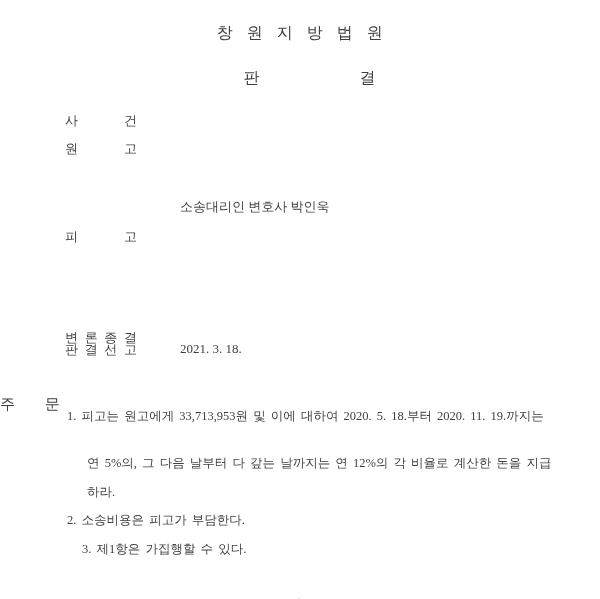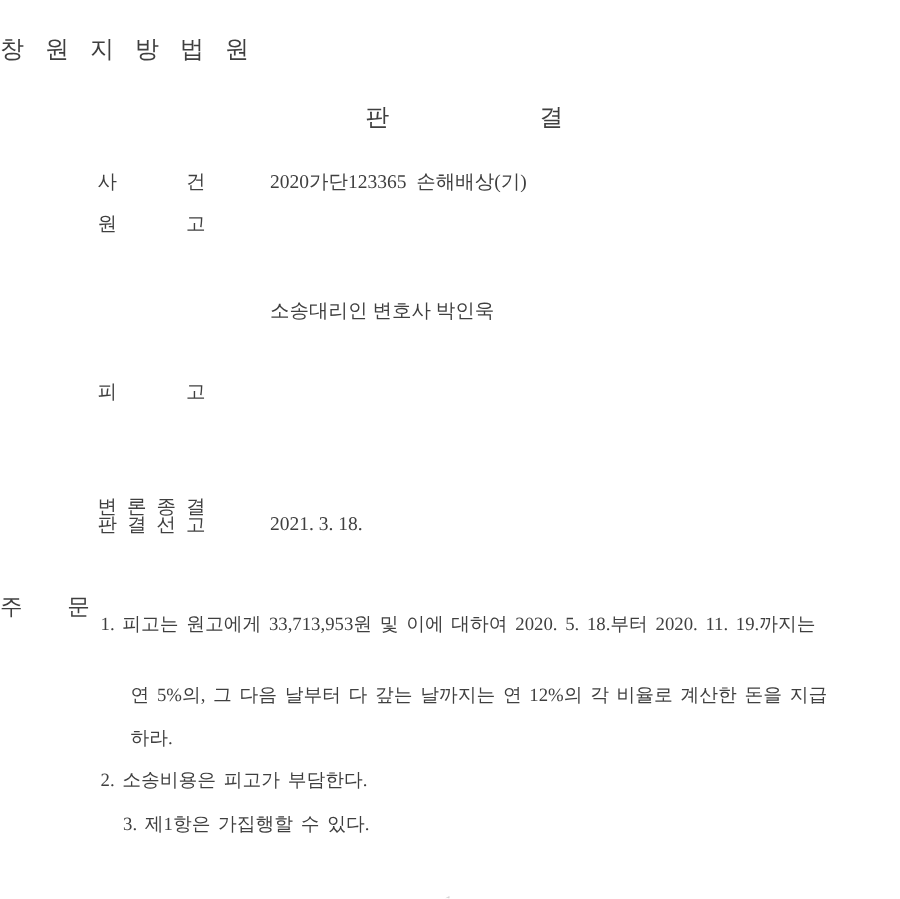--- a/index.html
+++ b/index.html
@@ -8,21 +8,21 @@
     width: 600px;
     height: 599px;
     background: #ffffff;
     color: #3f3f3f;
     font-family: "Liberation Serif", "DejaVu Serif", serif;
     overflow: hidden;
   }
   .court-name {
     position: absolute;
     top: 23px; left: 0; right: 0;
-    text-align: left;
+    text-align: center;
     font-size: 16px;
     word-spacing: 9px;
     letter-spacing: 0.5px;
     white-space: nowrap;
   }
   .doc-type {
     position: absolute;
     top: 68px; left: 0; right: 0;
     padding-left: 19px;
     text-align: center;
@@ -41,21 +41,21 @@
   }
   .field-value {
     position: absolute;
     left: 180px;
     font-size: 13px;
     white-space: pre;
   }
   .row-case   { top: 112px; }
   .row-plaintiff { top: 140px; }
   .row-attorney  { top: 198px; }
-  .row-defendant { top: 228px; margin-top: 24px; }
+  .row-defendant { top: 228px; }
   .row-hearing   { top: 313px; margin-top: 16px; }
   .row-sentence  { top: 341px; }
   .order-heading {
     position: absolute;
     top: 395px; left: 0; right: 0;
     padding-right: 22px;
     text-align: left;
     font-size: 15px;
     word-spacing: 26px;
     white-space: nowrap;
@@ -88,21 +88,20 @@
 </head>
 <body>
 
 <div class="page">
 
   <div class="court-name">창 원 지 방 법 원</div>
 
   <div class="doc-type">판 결</div>
 
   <div class="field-label row-case">사 건</div>
-  <div class="field-value row-case">2020가단123365  손해배상(기)</div>
 
   <div class="field-label row-plaintiff">원 고</div>
   <div class="field-value row-plaintiff"></div>
 
   <div class="field-value row-attorney">소송대리인 변호사 박인욱</div>
 
   <div class="field-label row-defendant">피 고</div>
   <div class="field-value row-defendant"></div>
 
   <div class="field-label row-hearing">변 론 종 결</div>

